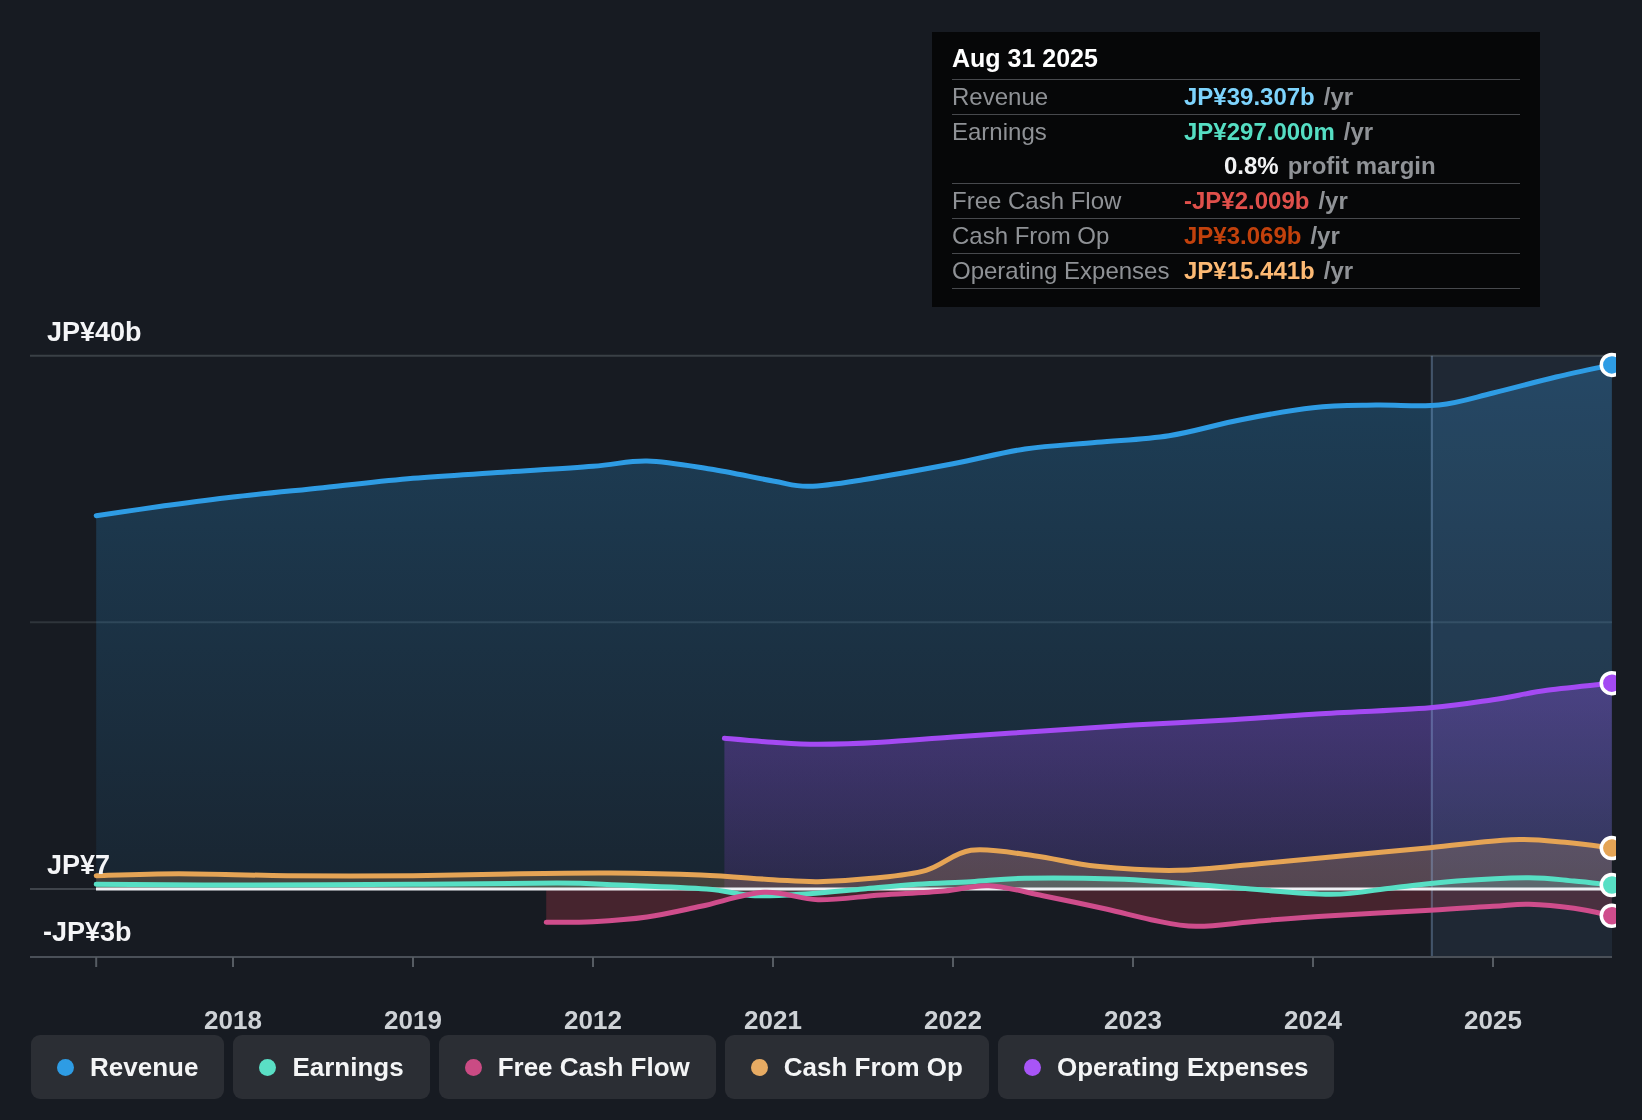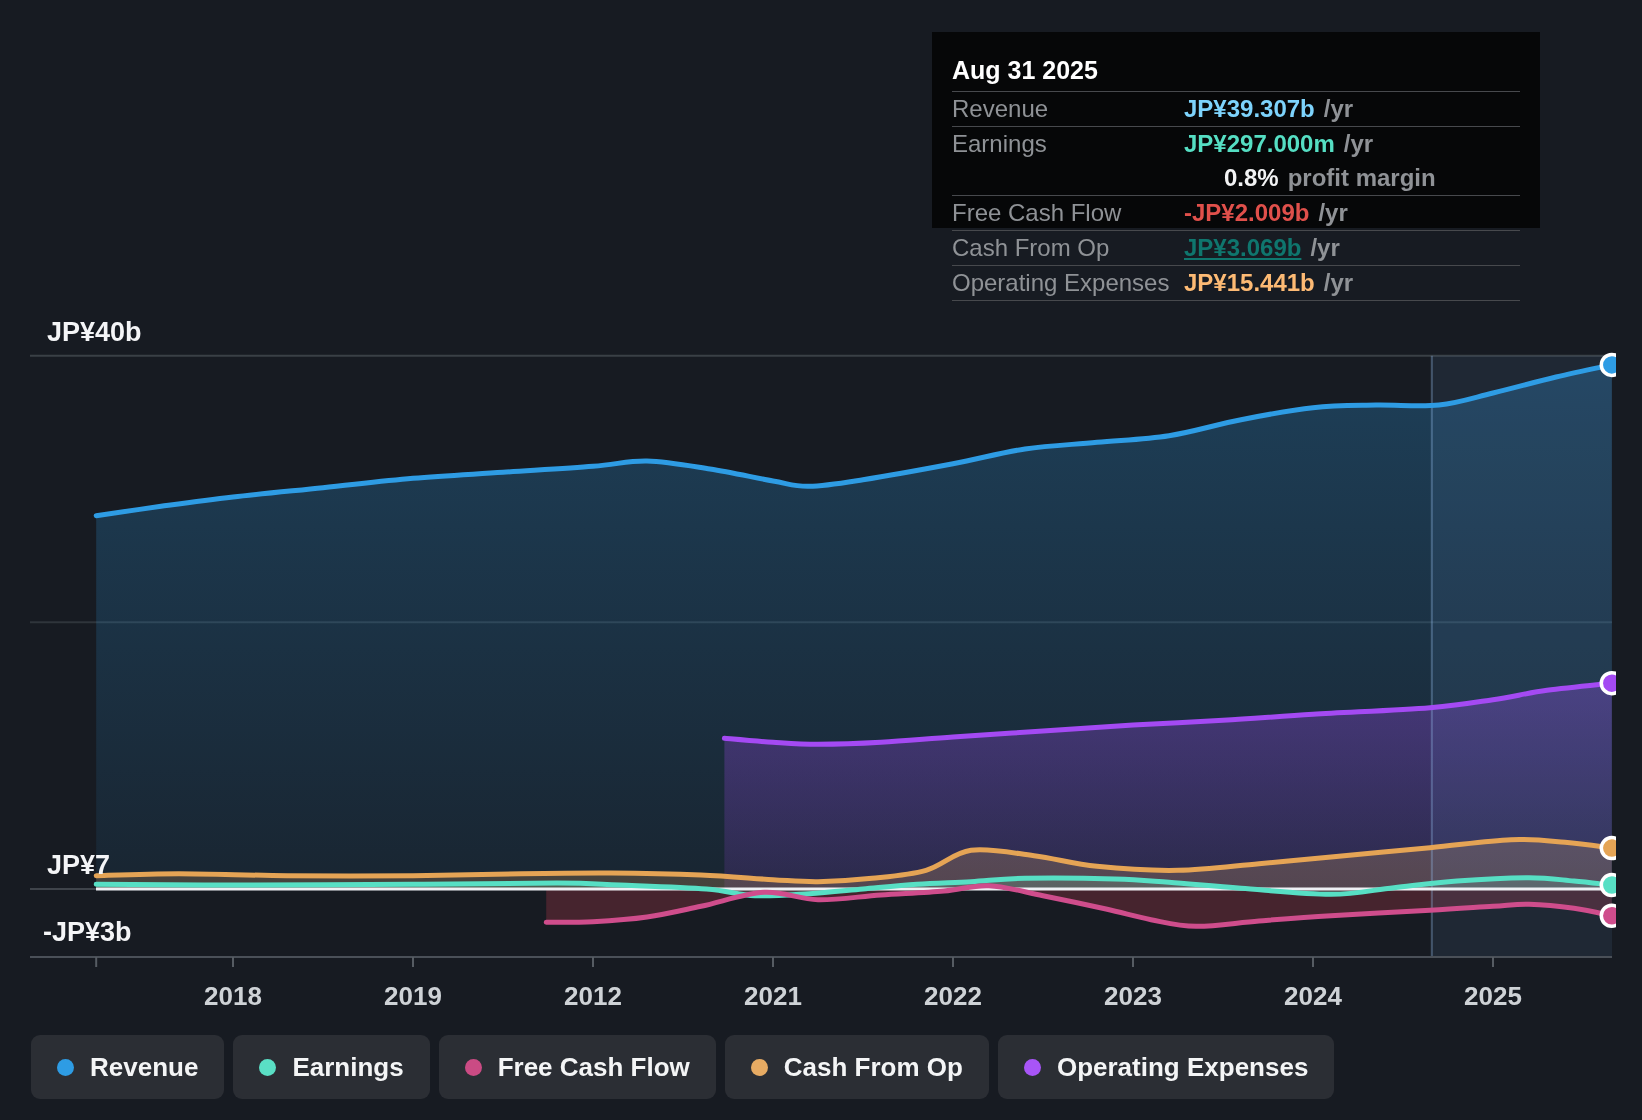--- a/index.html
+++ b/index.html
@@ -1,34 +1,34 @@
 <!DOCTYPE html>
 <html><head>
 <meta charset="utf-8">
 <style>
   html,body{margin:0;padding:0;background:#171b22;}
   .page{position:relative;width:1642px;height:1120px;background:#171b22;overflow:hidden;
         font-family:"Liberation Sans",sans-serif;}
   
-  .tooltip{position:absolute;left:932px;top:32px;width:608px;height:196px;
-           background:#060708;box-sizing:border-box;padding:12px 20px;}
+  .tooltip{position:absolute;left:932px;top:32px;width:608px;height:275px;
+           background:#060708;box-sizing:border-box;padding:0 20px;}
   .tt-title{height:47px;line-height:52px;color:#ffffff;font-size:25px;font-weight:700;
             border-bottom:1px solid #47494d;}
   .tt-block{border-bottom:1px solid #47494d;}
   .tt-row{height:34px;display:flex;align-items:center;font-size:24px;}
   .tt-label{width:232px;color:#8f9296;font-weight:400;flex:0 0 232px;}
   .tt-val{font-weight:700;display:flex;align-items:center;}
   .tt-suffix{color:#8f9296;font-weight:700;margin-left:9px;}
   .tt-white{color:#f2f3f4;margin-left:40px;}
   
   .ylab{position:absolute;color:#f4f5f7;font-size:27px;font-weight:700;height:30px;line-height:30px;}
   #ylab-top{left:47px;top:317px;}
   #ylab-zero{left:47px;top:850px;}
   #ylab-neg{left:43px;top:917px;}
-  #x-labels{position:absolute;left:0;top:981px;width:1460px;height:30px;}
+  #x-labels{position:absolute;left:0;top:1005px;width:1460px;height:30px;}
   .xlab{position:absolute;top:0;width:90px;text-align:center;color:#ced2d6;
         font-size:26px;font-weight:600;}
   
   #legend{position:absolute;left:31px;top:1035px;display:flex;gap:9px;}
   .pill{height:64px;background:#2b2e34;border-radius:9px;display:flex;align-items:center;
         padding:0 26px;cursor:pointer;}
   .pill .dot{width:17px;height:17px;border-radius:50%;margin-right:16px;flex:0 0 17px;}
   .pill .plabel{color:#f4f5f6;font-size:26px;font-weight:600;white-space:nowrap;}
   #chart-svg{position:absolute;left:0;top:0;}
 </style>
@@ -134,21 +134,21 @@
             <span class="tt-val">
               <span style="color: rgb(224, 80, 75);">-JP¥2.009b</span>
               <span class="tt-suffix">/yr</span>
             </span>
           </div>
         </div>
         <div class="tt-block">
           <div class="tt-row">
             <span class="tt-label">Cash From Op</span>
             <span class="tt-val">
-              <span style="color: #0f766e; text-decoration: underline;">JP¥3.069b</span>
+              <span style="color: #c2410c;">JP¥3.069b</span>
               <span class="tt-suffix">/yr</span>
             </span>
           </div>
         </div>
         <div class="tt-block">
           <div class="tt-row">
             <span class="tt-label">Operating Expenses</span>
             <span class="tt-val">
               <span style="color: #fdba74;">JP¥15.441b</span>
               <span class="tt-suffix">/yr</span>

